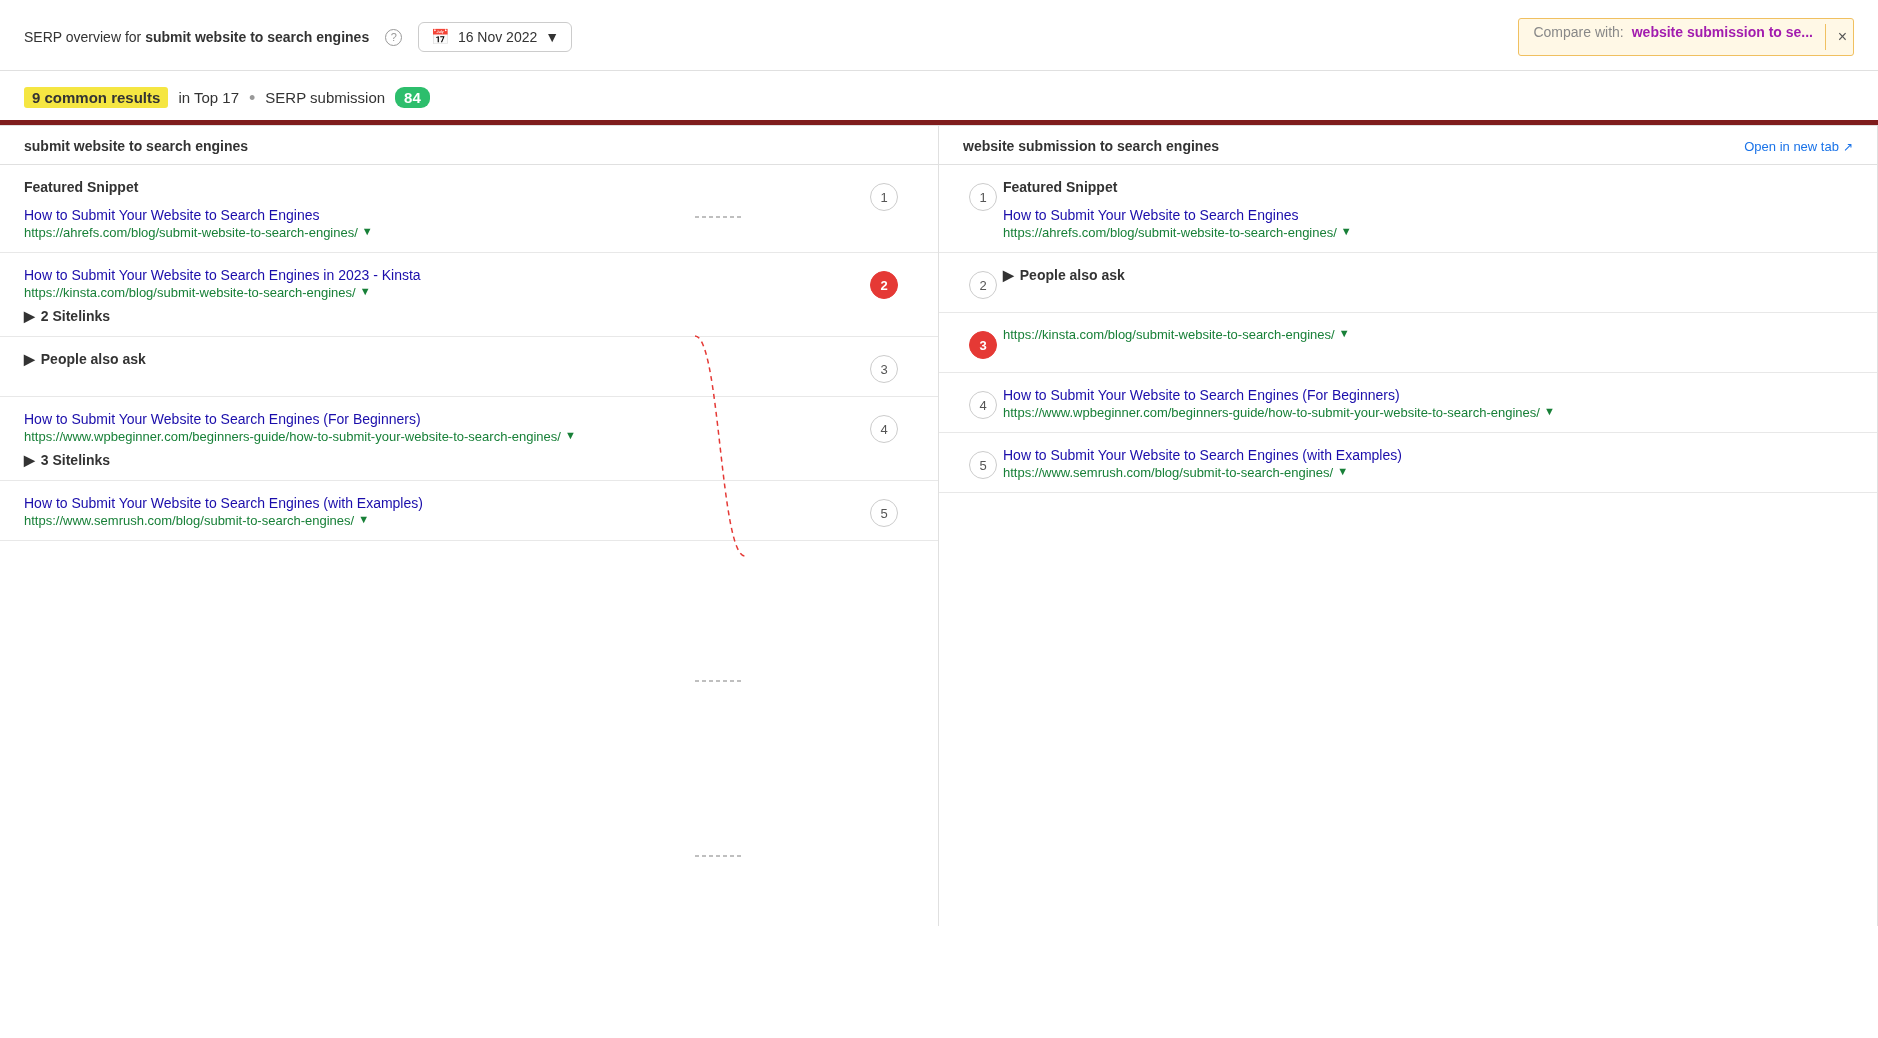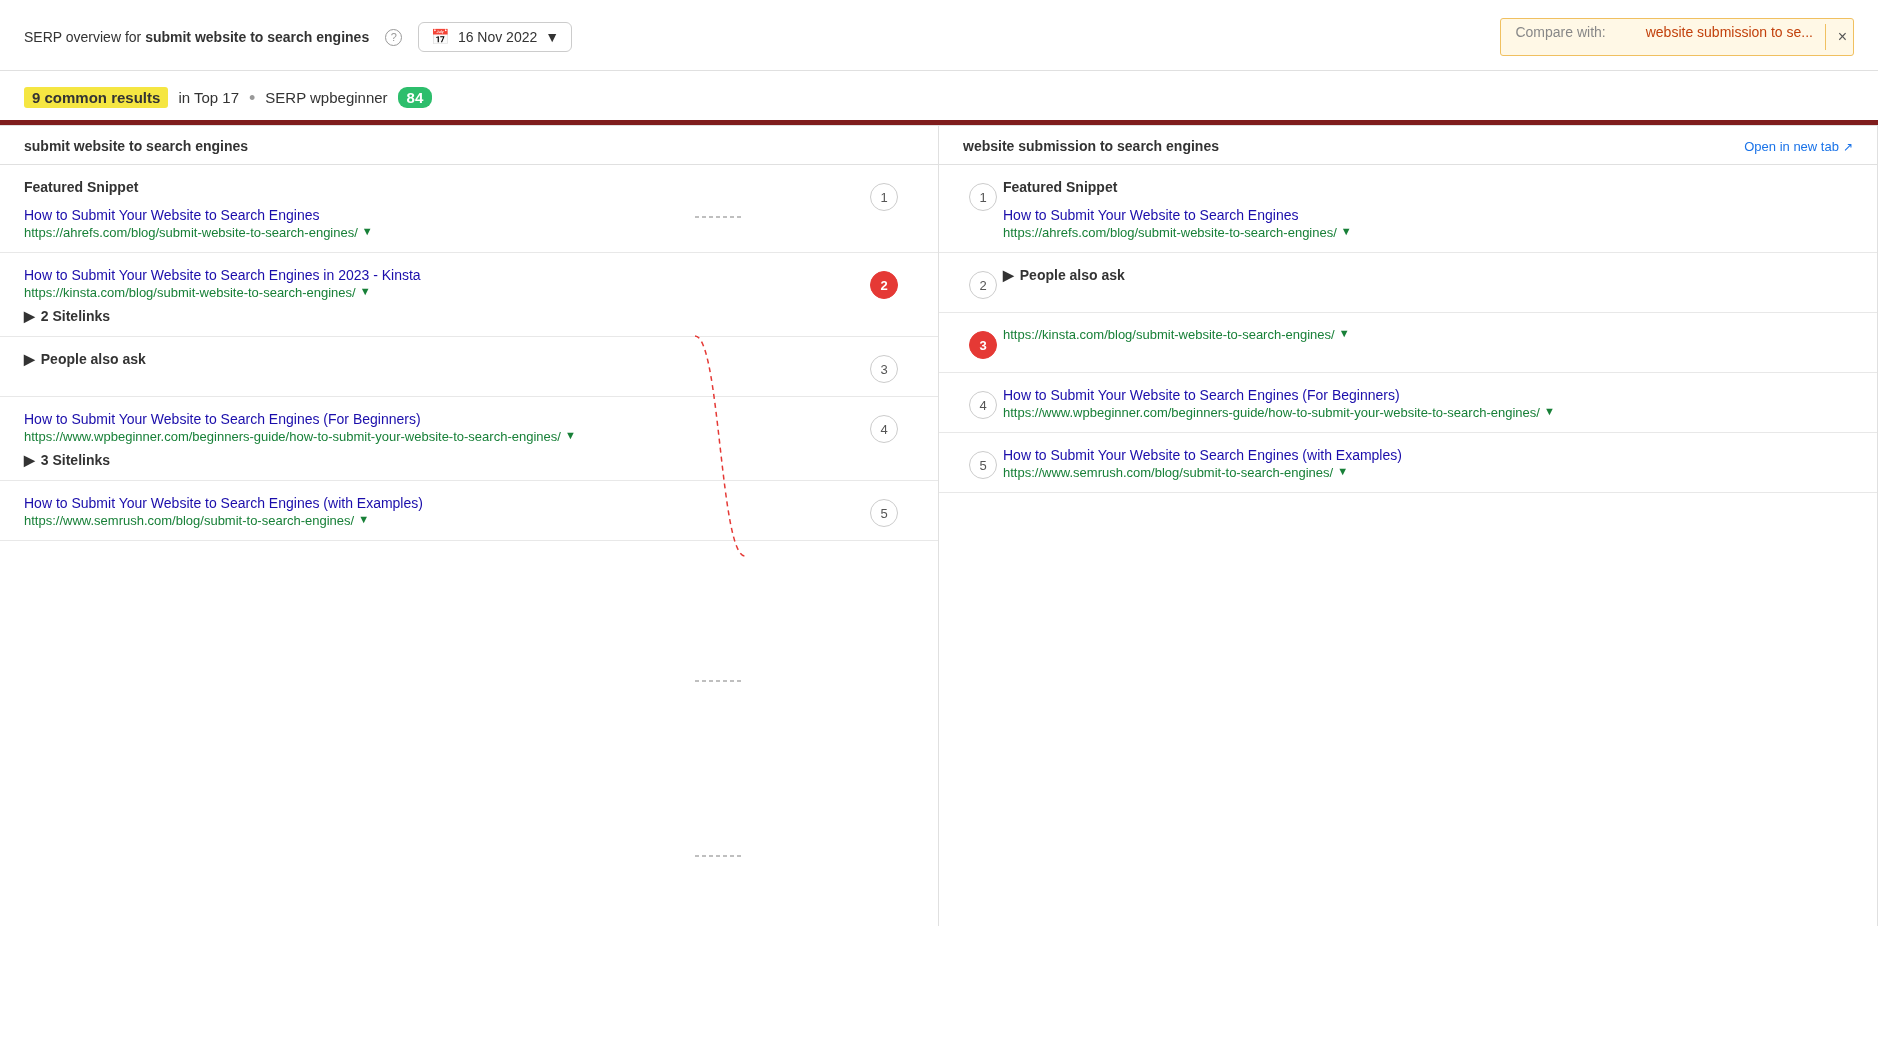--- a/index.html
+++ b/index.html
@@ -63,24 +63,23 @@
       margin-left: auto;
       font-size: 14px;
     }
 
     .compare-box .compare-label {
       color: #888;
       white-space: nowrap;
     }
 
     .compare-box .compare-value {
-      font-weight: 400;
-      color: #c2410c;
+      font-weight: 700;
+      color: #a21caf;
       white-space: nowrap;
-      margin-left: 32px;
     }
 
     .compare-close {
       display: inline-flex;
       align-items: center;
       justify-content: center;
       width: 26px;
       height: 26px;
       cursor: pointer;
       color: #555;
@@ -294,21 +293,21 @@
     <span class="compare-label">Compare with: </span>
     <span class="compare-value">website submission to se...</span>
     <span class="compare-close">×</span>
   </div>
 </div>
 
 <div class="common-results-bar">
   <span class="badge-yellow">9 common results</span>
   <span class="common-results-text">in Top 17</span>
   <span class="dot-separator">•</span>
-  <span class="serp-label">SERP wpbeginner</span>
+  <span class="serp-label">SERP submission</span>
   <span class="badge-green">84</span>
 </div>
 
 <div class="main-wrapper">
   <div class="main-grid">
 
     <div class="column">
       <div class="column-header">
         <span>submit website to search engines</span>
       </div>

